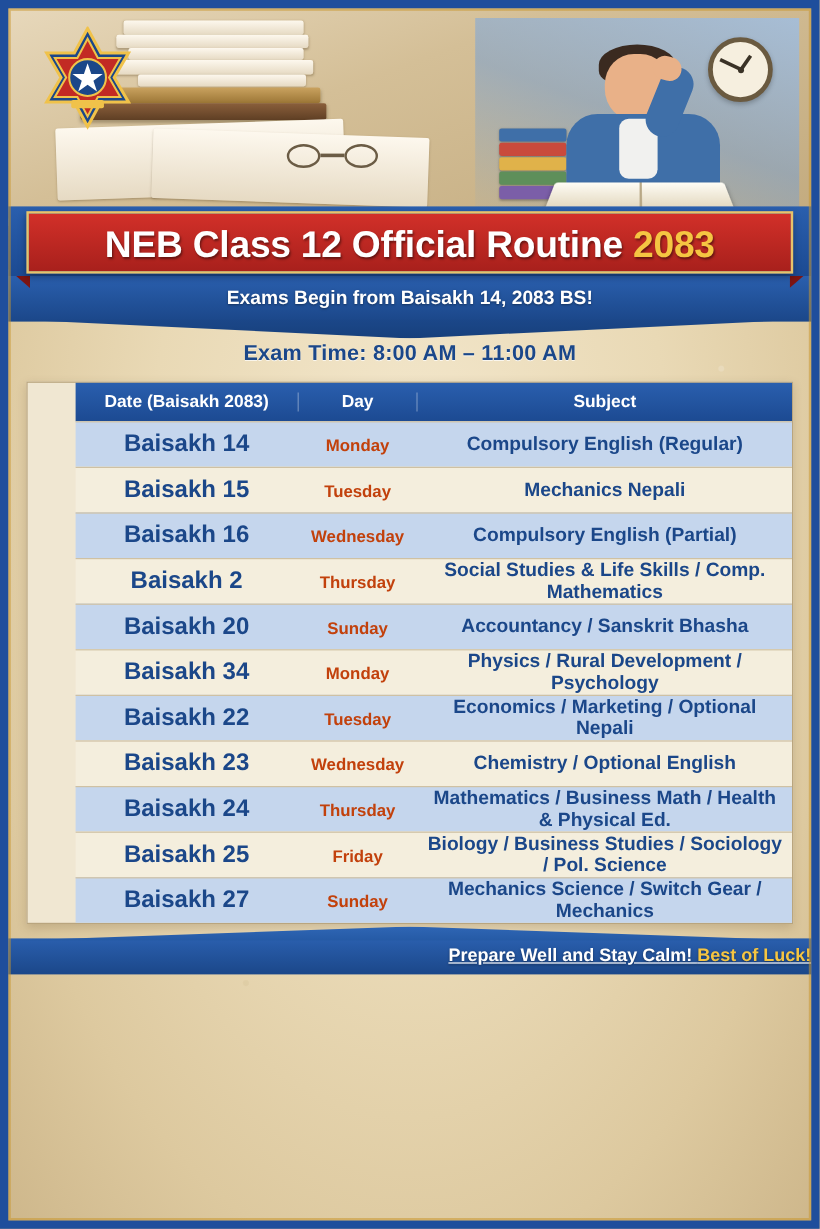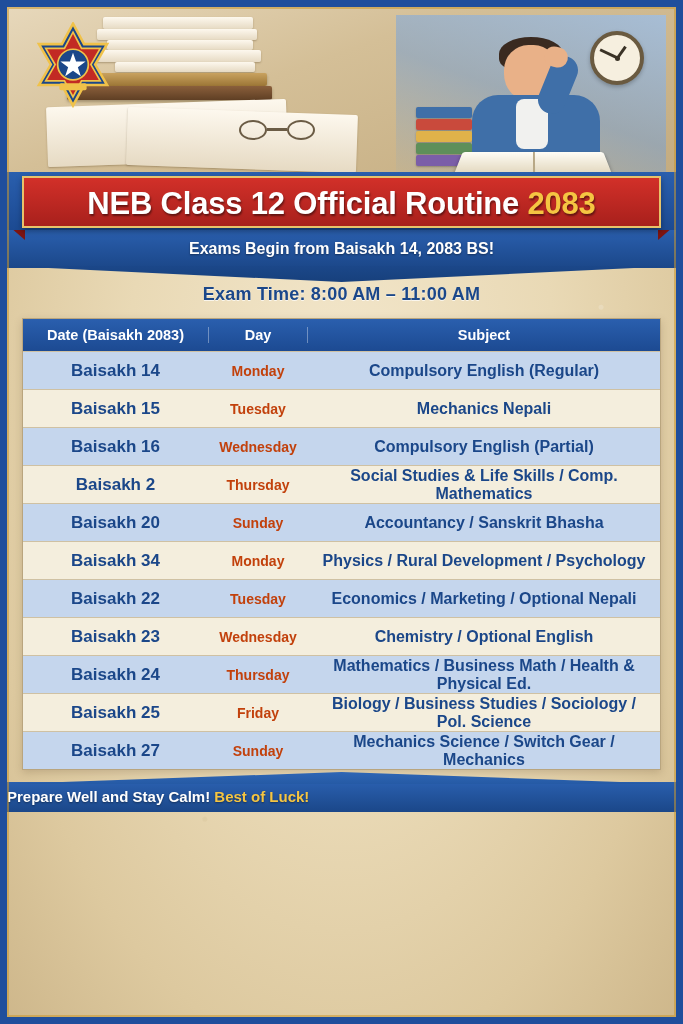--- a/index.html
+++ b/index.html
@@ -261,20 +261,21 @@
 
   
   .table {
     position: absolute;
     left: 22px; top: 318px;
     width: 639px;
     border: 1px solid #b9a57e;
     box-shadow: 0 3px 8px rgba(90,70,40,.22);
     z-index: 14;
     background: #f0e7d2;
+    padding-left: 40px;
   }
   .thead {
     display: flex;
     background: linear-gradient(180deg,#2a5fae 0%, #1c4a92 100%);
     color: #fff;
     font-weight: bold;
     font-size: 14.5px;
     height: 32px;
     align-items: center;
   }
@@ -282,21 +283,21 @@
   .row {
     display: flex;
     height: 38px;
     align-items: center;
     font-size: 13.5px;
     border-top: 1px solid #cfc1a3;
   }
   .row:nth-child(odd)  { background: #c5d6ed; }
   .row:nth-child(even) { background: #f4eedd; }
 
-  .c-date { width: 185px; text-align: center; font-weight: bold; color: #1b4789; font-size: 17px; }
+  .c-date { width: 185px; text-align: center; font-weight: bold; color: #1b4789; font-size: 20px; }
   .c-day  { width: 100px; text-align: center; font-weight: bold; color: #c2410c; font-size: 14px; }
   .c-sub  { flex: 1; text-align: center; font-weight: bold; color: #1b4789; padding: 0 8px; font-size: 16px; }
 
   .thead .c-date, .thead .c-day, .thead .c-sub { color: #fff; font-size: 14.5px; }
   .thead .c-day { border-left: 1px solid rgba(255,255,255,.35); border-right: 1px solid rgba(255,255,255,.35); }
 
   
   .footband {
     position: absolute;
     left: 7px; right: 7px; top: 782px;
@@ -305,23 +306,24 @@
     z-index: 14;
   }
   .footband::before {
     content:"";
     position:absolute; left:0; right:0; top:-10px; height:12px;
     background: linear-gradient(180deg,#2f66b5,#255aa5);
     clip-path: polygon(0 100%, 100% 100%, 50% 0);
   }
   .footband-text {
     position: absolute; inset: 0;
-    line-height: 30px; text-align: left;
+    line-height: 30px; text-align: right;
     color:#fff; font-size: 15px; font-weight: bold;
     text-shadow: 0 1px 2px rgba(0,0,0,.4);
+    text-decoration: underline;
   }
   .footband-text .luck { color: #f5c542; }
 
   
   .bottom-area {
     position: absolute;
     left: 7px; right: 7px; top: 812px; bottom: 7px;
     background:
       radial-gradient(ellipse at 50% 0%, rgba(255,255,255,.35) 0%, rgba(255,255,255,0) 60%),
       linear-gradient(180deg, #ead9b7 0%, #dfc fa 0%, #e2cfa8 40%, #d3bd92 100%);

